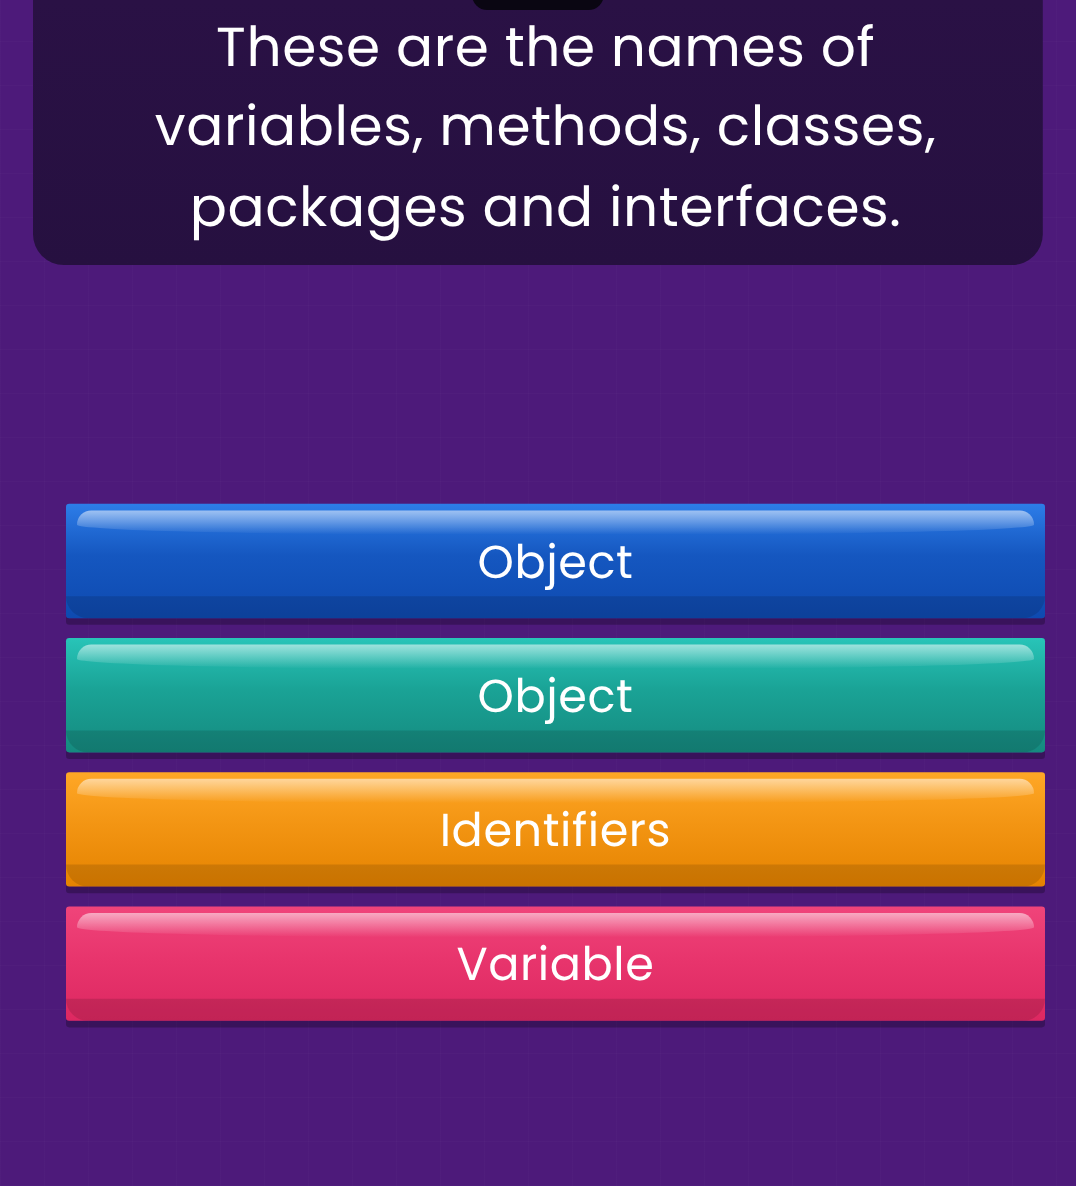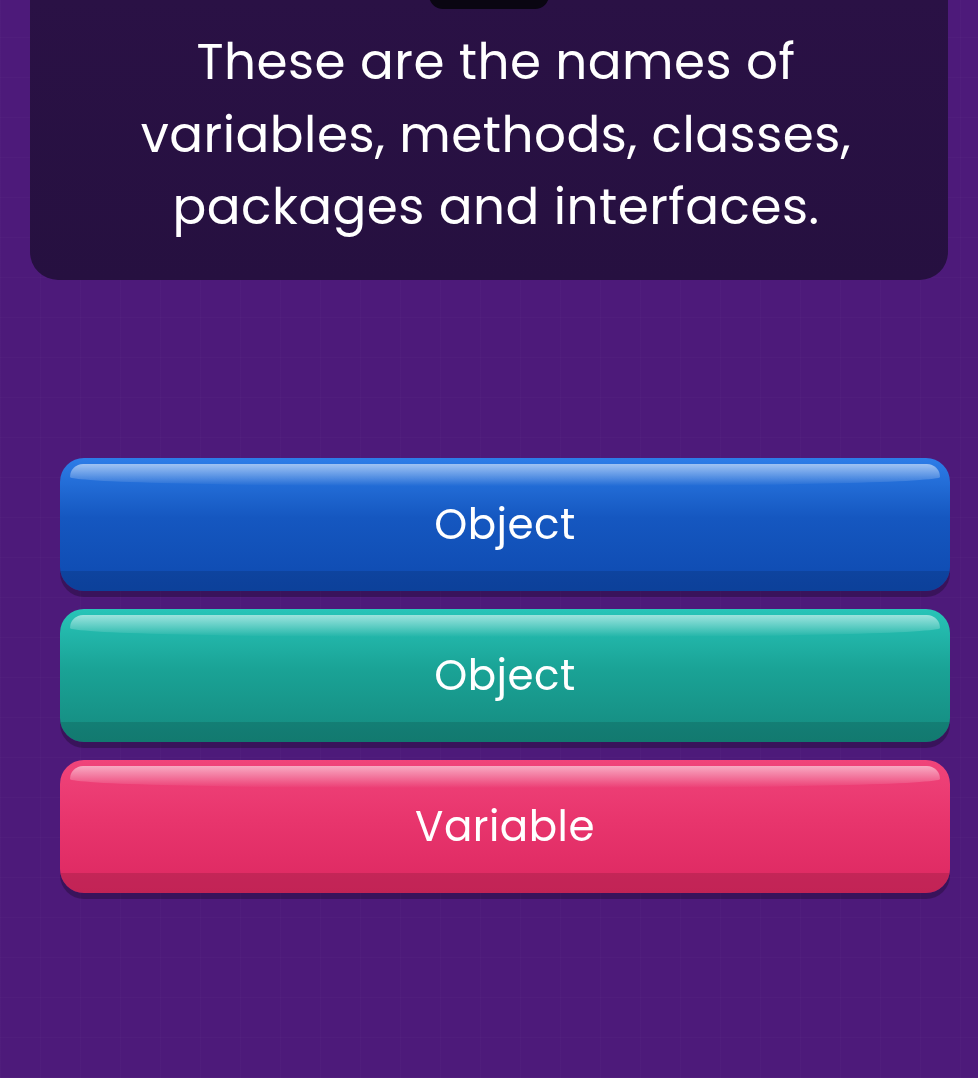--- a/index.html
+++ b/index.html
@@ -18,21 +18,21 @@
       font-family: -apple-system, BlinkMacSystemFont, 'Segoe UI', 'Poppins', sans-serif;
       overflow: hidden;
       position: relative;
     }
     
     .question-card {
       position: absolute;
       top: 0;
       left: 30px;
       right: 30px;
-      height: 280px;
+      height: 241px;
       background: linear-gradient(180deg, #2a1145 0%, #261040 100%);
       border-radius: 0 0 28px 28px;
       display: flex;
       align-items: center;
       justify-content: center;
       padding: 20px 36px 30px 50px;
     }
     
     .question-card::before {
       content: '';
@@ -59,22 +59,22 @@
       position: absolute;
       top: 458px;
       left: 28px;
       right: 28px;
       display: flex;
       flex-direction: column;
       gap: 18px;
     }
     
     .answer-button {
-      height: 133px;
-      border-radius: 24px;
+      height: 104px;
+      border-radius: 3px;
       display: flex;
       align-items: center;
       justify-content: center;
       cursor: pointer;
       position: relative;
       overflow: hidden;
       box-shadow: 0 6px 0 rgba(0, 0, 0, 0.25);
       margin-left: 32px;
     }
     
@@ -134,16 +134,19 @@
   <div class="question-text">These are the names of variables, methods, classes, packages and interfaces.</div>
 </div>
 
 <div class="answers-container">
   <div class="answer-button answer-blue">
     <span class="answer-label">Object</span>
   </div>
   <div class="answer-button answer-teal">
     <span class="answer-label">Object</span>
   </div>
+  <div class="answer-button answer-orange">
+    <span class="answer-label">Identifiers</span>
+  </div>
   <div class="answer-button answer-pink">
     <span class="answer-label">Variable</span>
   </div>
 </div>
 
 </body></html>

